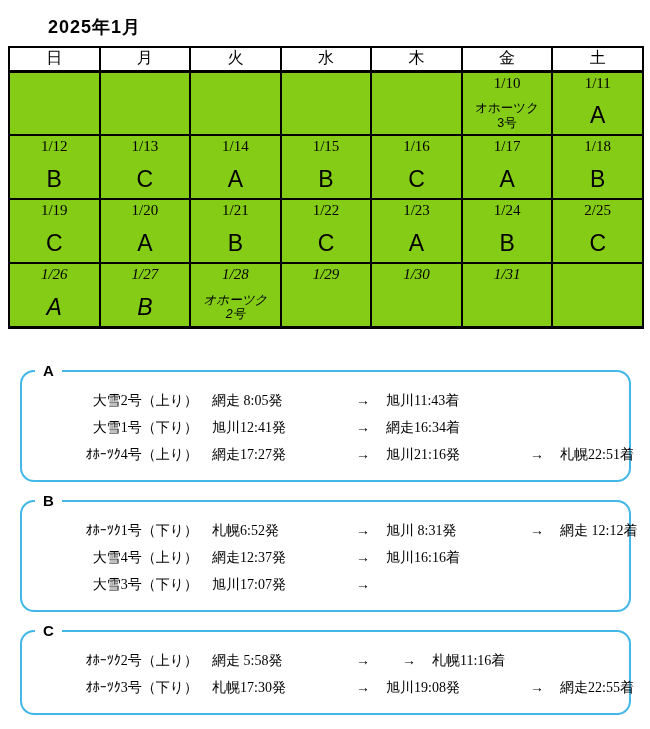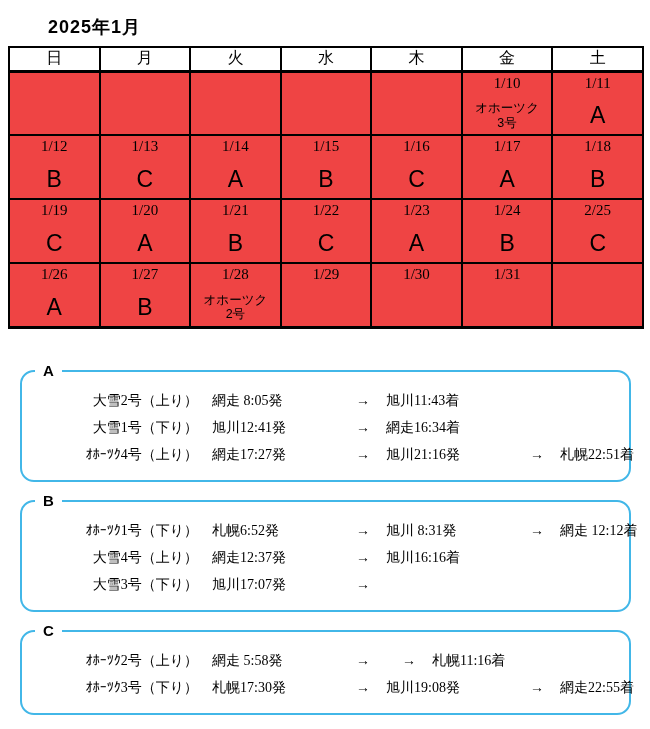--- a/index.html
+++ b/index.html
@@ -34,23 +34,23 @@
     font-size: 16px;
     font-weight: normal;
     background: #fff;
     text-align: center;
   }
   table.calendar td {
     border: 2px solid #000;
     height: 64px;
     vertical-align: top;
     padding: 0;
-    background: #ef4444;
-  }
-  table.calendar tr:last-child td { border-bottom: 3px solid #000; }
+    background: #84cc16;
+  }
+  table.calendar tr:last-child td { border-bottom: 3px solid #000; font-style: italic; }
   td.sun { background: #F8CBAD; }
   td.sat { background: #BDD7EE; text-align: center; }
 
   .cell-inner {
     display: flex;
     flex-direction: column;
     align-items: center;
     height: 100%;
   }
   .cell-date {

